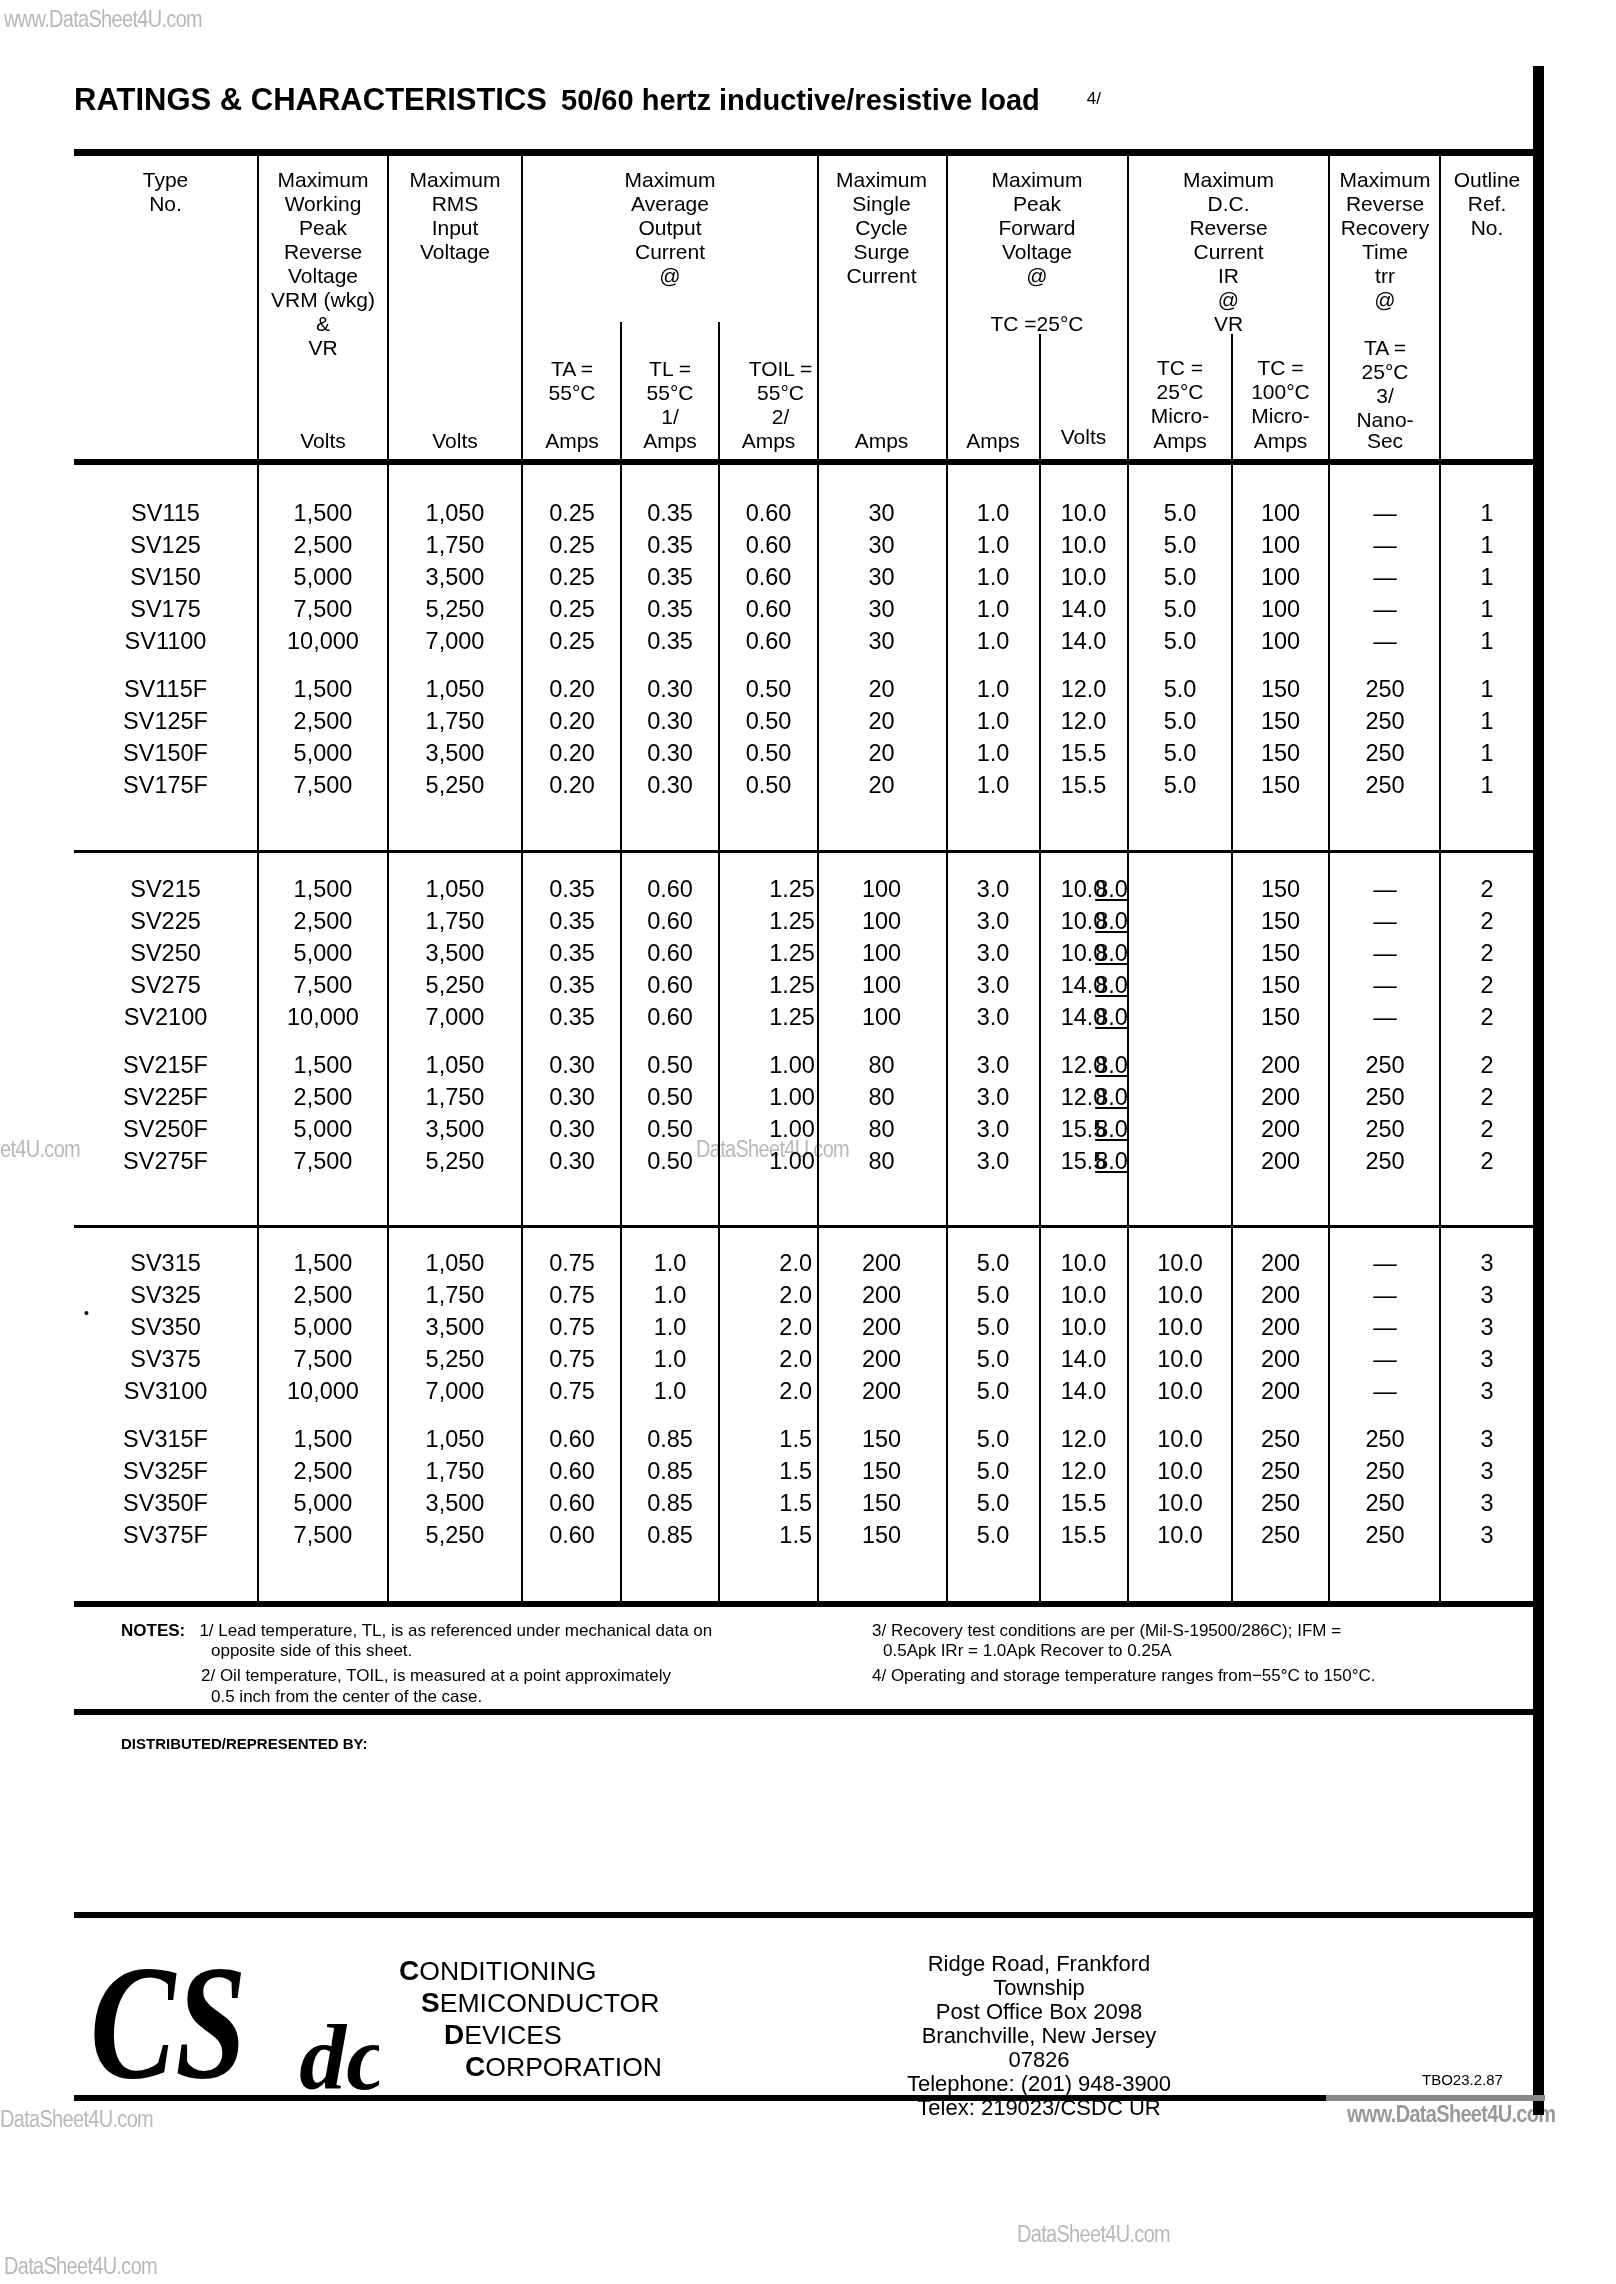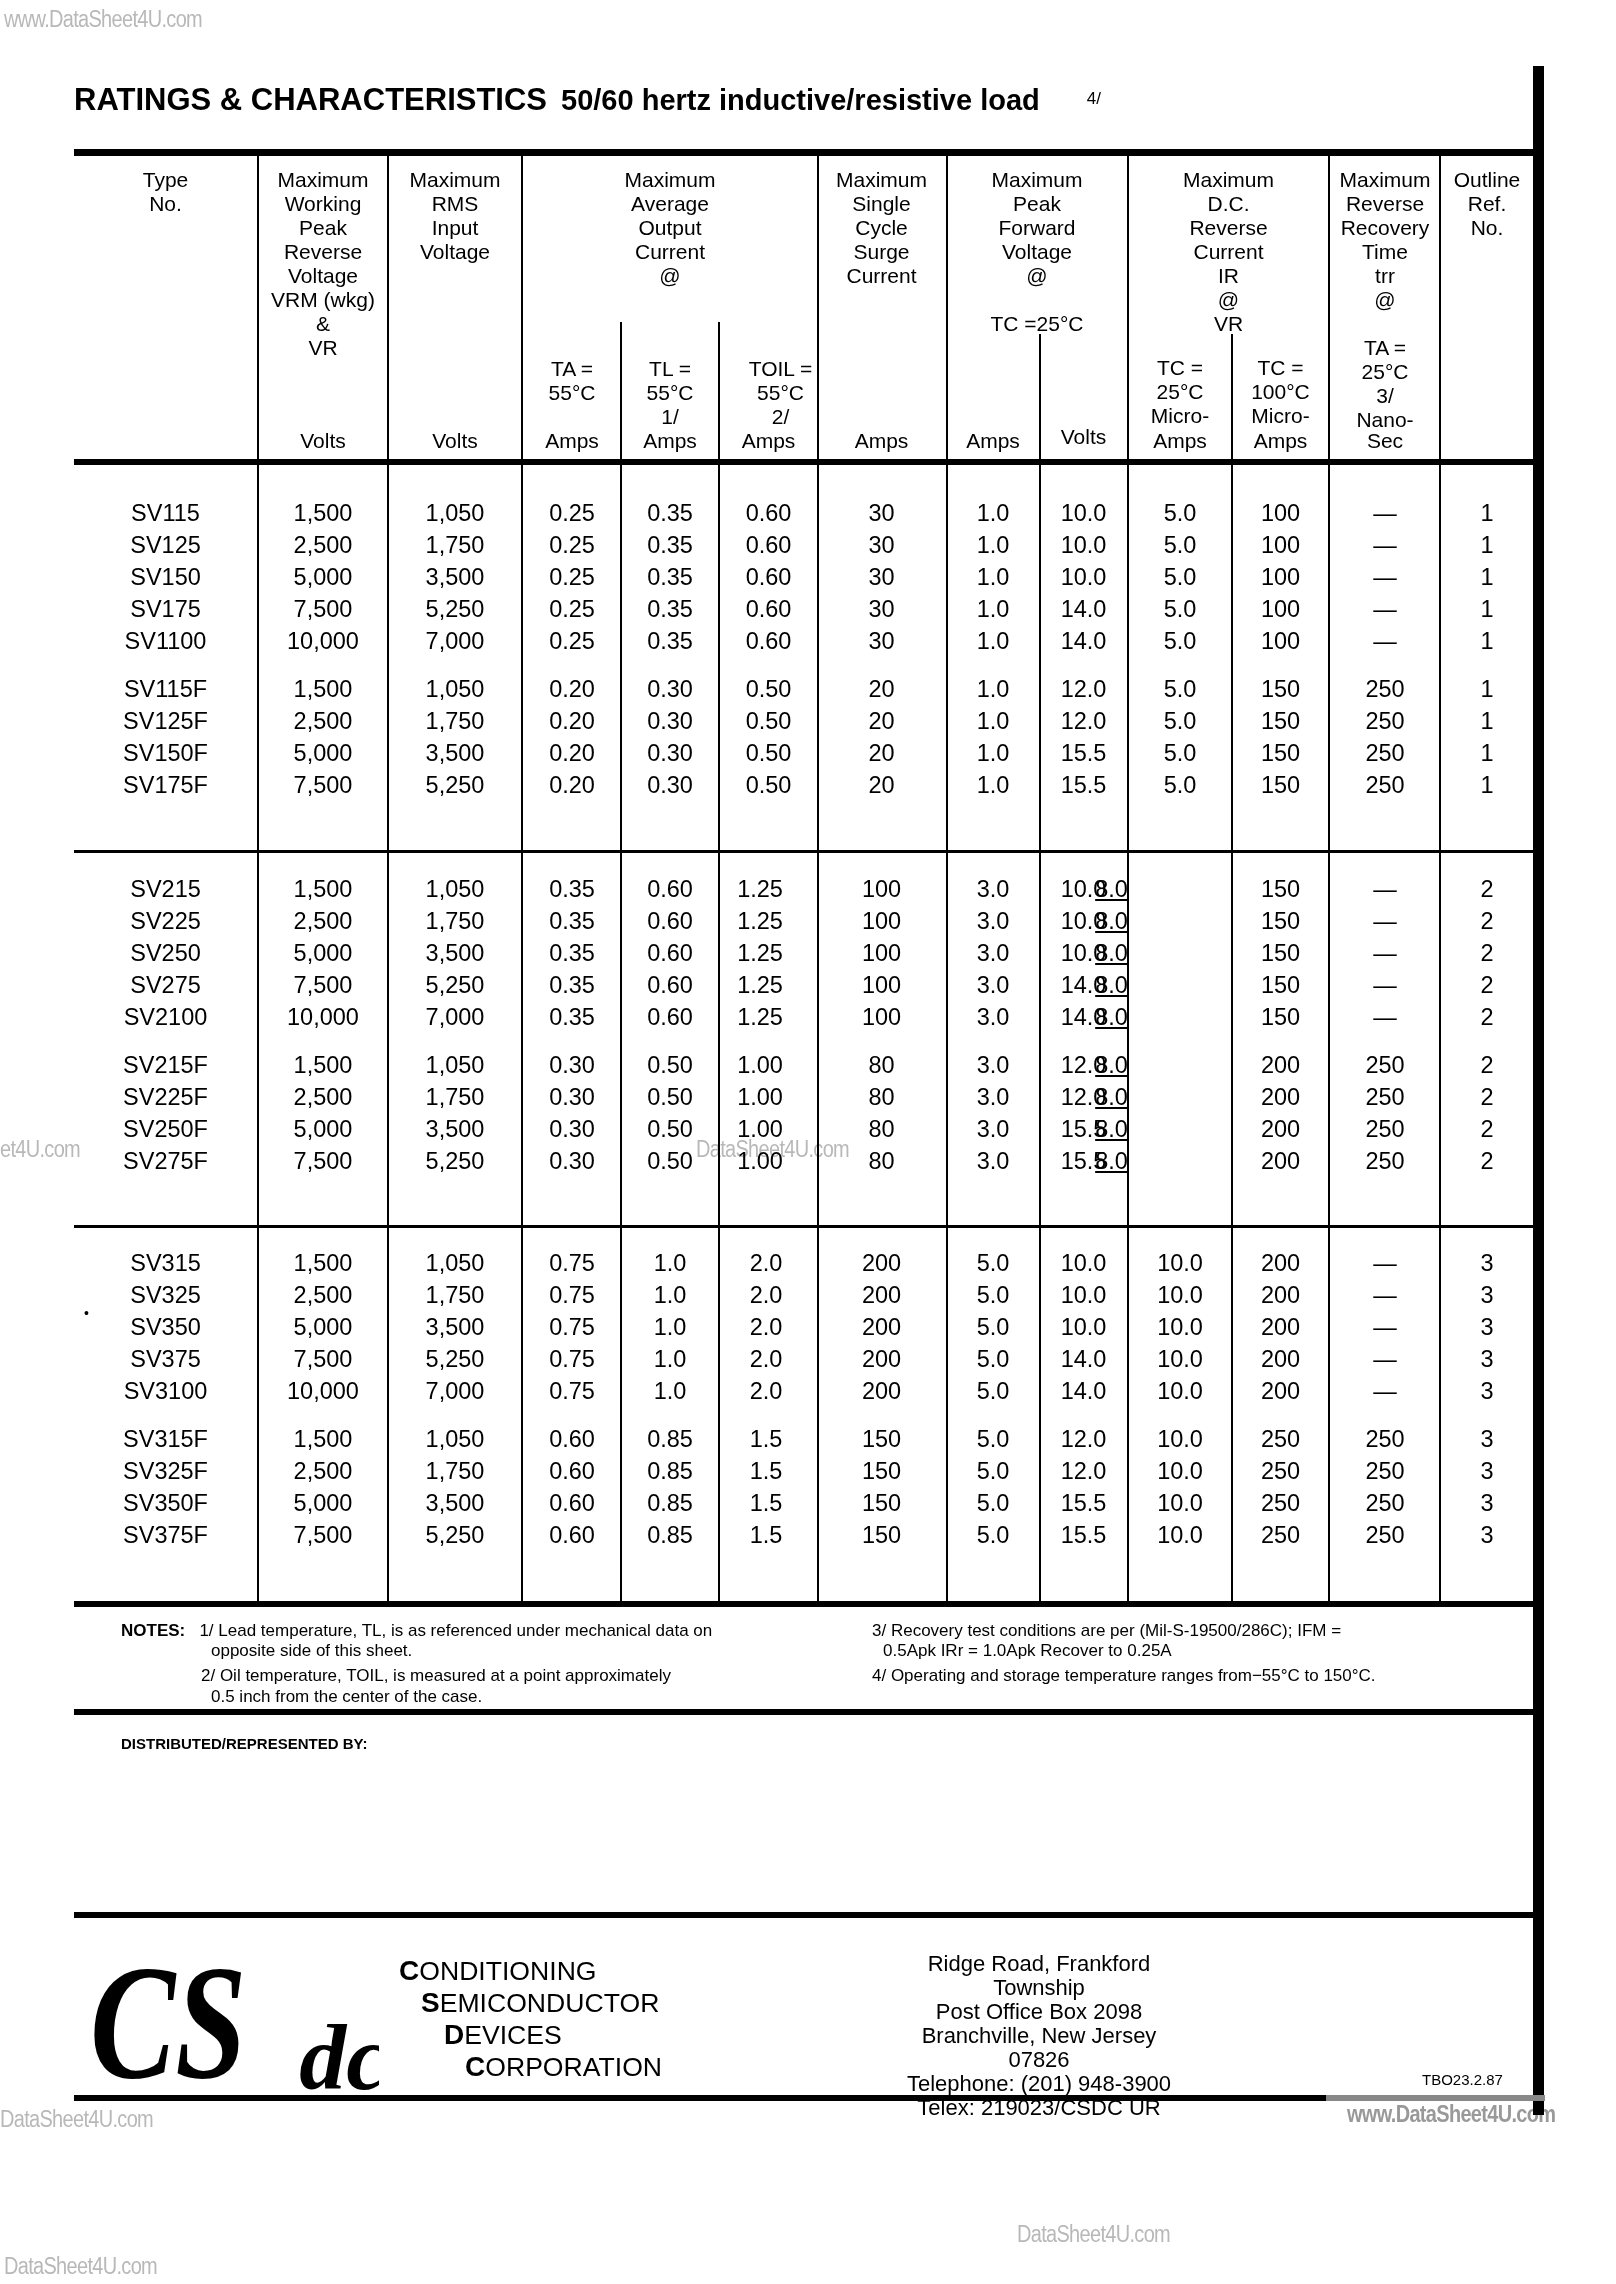--- a/index.html
+++ b/index.html
@@ -349,21 +349,21 @@
       <div>0.60</div>
       <div>0.60</div>
       <div>0.60</div>
       <div>0.60</div>
       <div style="height: 15.6px;"></div>
       <div>0.50</div>
       <div>0.50</div>
       <div>0.50</div>
       <div>0.50</div>
     </div>
-    <div class="cell" style="left: 720px; width: 80px; top: 873px;">
+    <div class="cell" style="left: 720px; width: 80px; top: 873px; padding-left: 32px;">
       <div>1.25</div>
       <div>1.25</div>
       <div>1.25</div>
       <div>1.25</div>
       <div>1.25</div>
       <div style="height: 15.6px;"></div>
       <div>1.00</div>
       <div>1.00</div>
       <div>1.00</div>
       <div>1.00</div>
@@ -505,21 +505,21 @@
       <div>1.0</div>
       <div>1.0</div>
       <div>1.0</div>
       <div>1.0</div>
       <div style="height: 15.6px;"></div>
       <div>0.85</div>
       <div>0.85</div>
       <div>0.85</div>
       <div>0.85</div>
     </div>
-    <div class="cell" style="left: 720px; width: 92px; top: 1247px;">
+    <div class="cell" style="left: 720px; width: 92px; top: 1247px; text-align: right;">
       <div>2.0</div>
       <div>2.0</div>
       <div>2.0</div>
       <div>2.0</div>
       <div>2.0</div>
       <div style="height: 15.6px;"></div>
       <div>1.5</div>
       <div>1.5</div>
       <div>1.5</div>
       <div>1.5</div>

